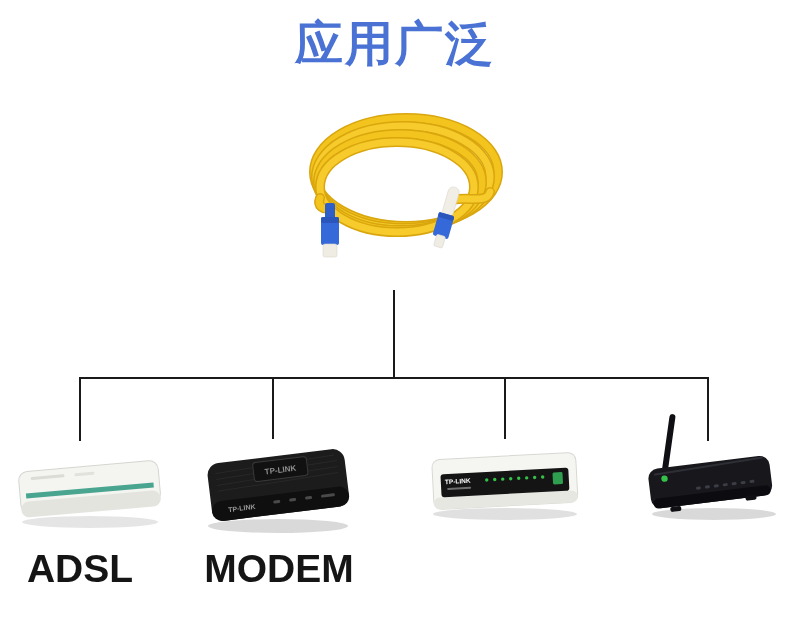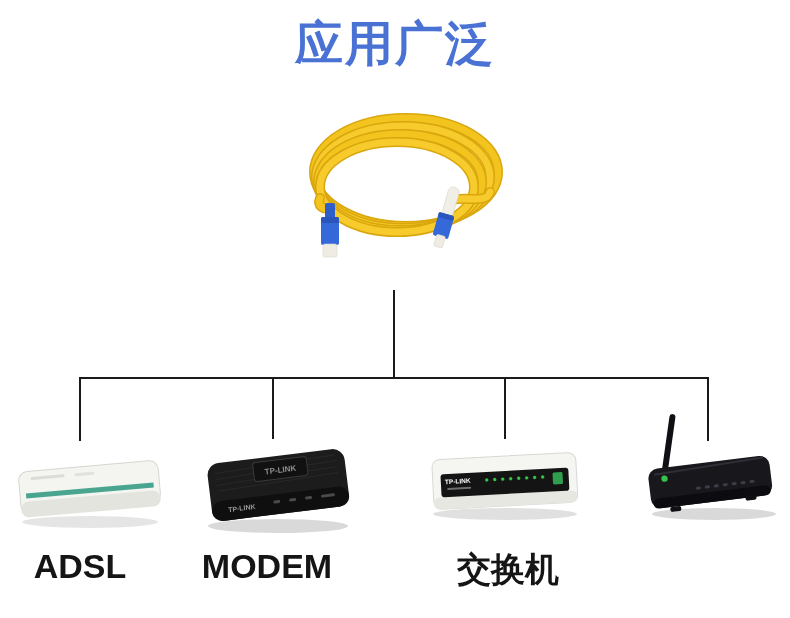--- a/index.html
+++ b/index.html
@@ -26,21 +26,21 @@
     width:215px; height:168px;
   }
   .line{position:absolute;background:#1a1a1a;z-index:1;}
   .line.v{width:2px;}
   .line.h{height:2px;}
   .device{position:absolute;z-index:2;}
   .dev-label{
     position:absolute;
     top:547px;
     transform:translateX(-50%);
-    font-size:34px;
+    font-size:39px;
     font-weight:700;
     color:#151515;
     white-space:nowrap;
     z-index:3;
   }
   svg text{font-family:"Liberation Sans", sans-serif;}
 </style>
 </head>
 <body>
 
@@ -163,16 +163,15 @@
         <rect x="94" y="75" width="5" height="3" rx="1.5" fill="#3c3c46"></rect>
         <rect x="103" y="75" width="5" height="3" rx="1.5" fill="#3c3c46"></rect>
         <rect x="112" y="75" width="5" height="3" rx="1.5" fill="#3c3c46"></rect>
         <rect x="30" y="92" width="11" height="5" rx="2" fill="#101014"></rect>
         <rect x="106" y="90" width="11" height="5" rx="2" fill="#101014"></rect>
       </g>
     </svg>
   </div>
 
   <div class="dev-label" style="left:80px">ADSL</div>
-  <div class="dev-label" style="left:267px">MODEM</div>
-  <div class="dev-label" style="left:508px">交换机</div>
+  <div class="dev-label" style="left:279px">MODEM</div>
 
 </div>
 
 </body></html>

